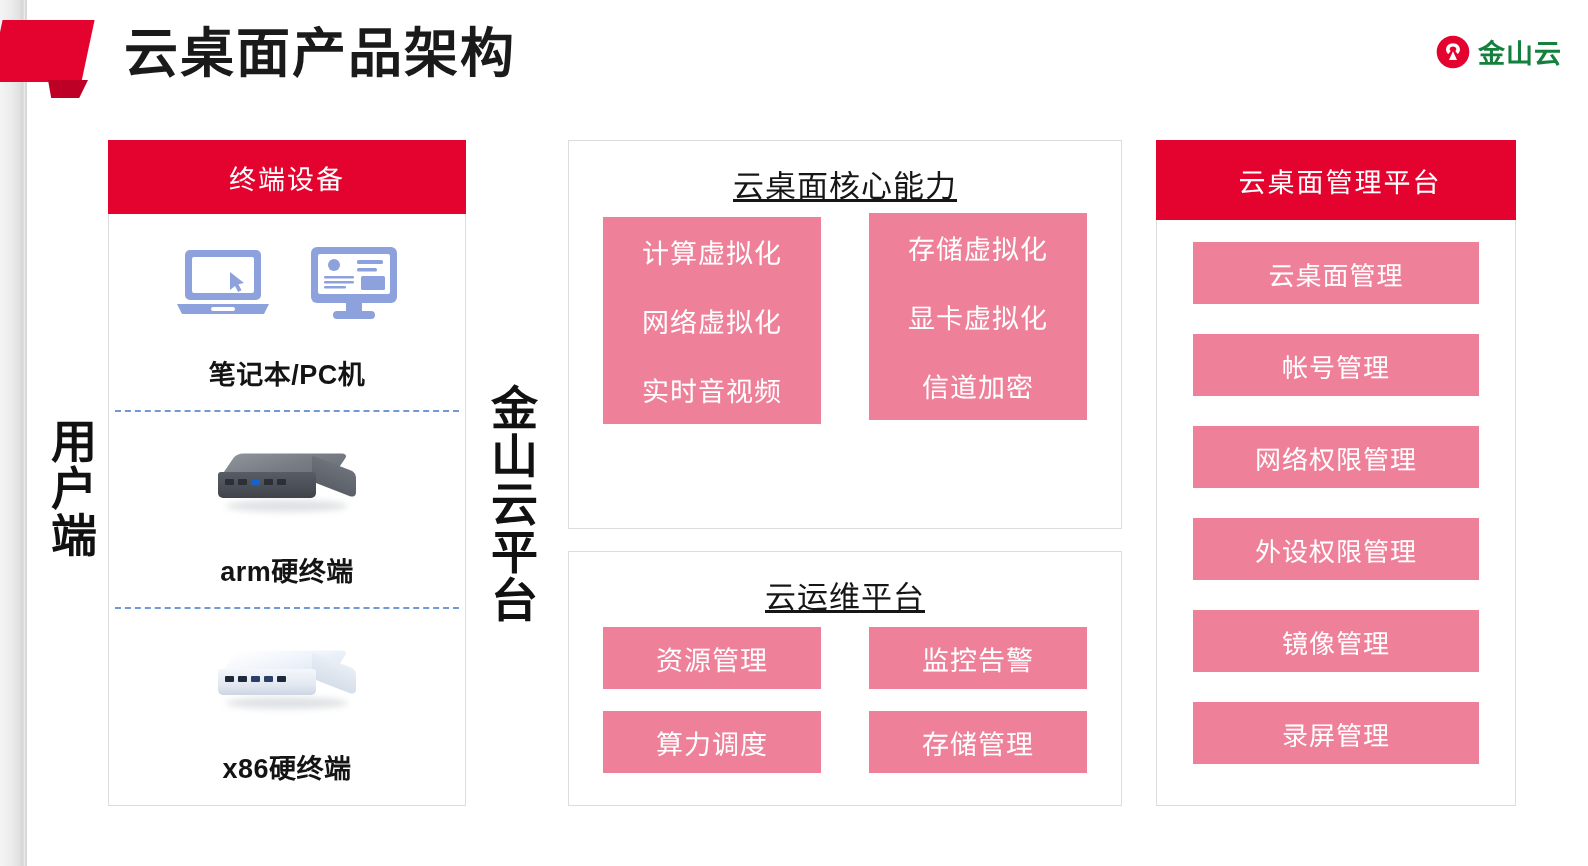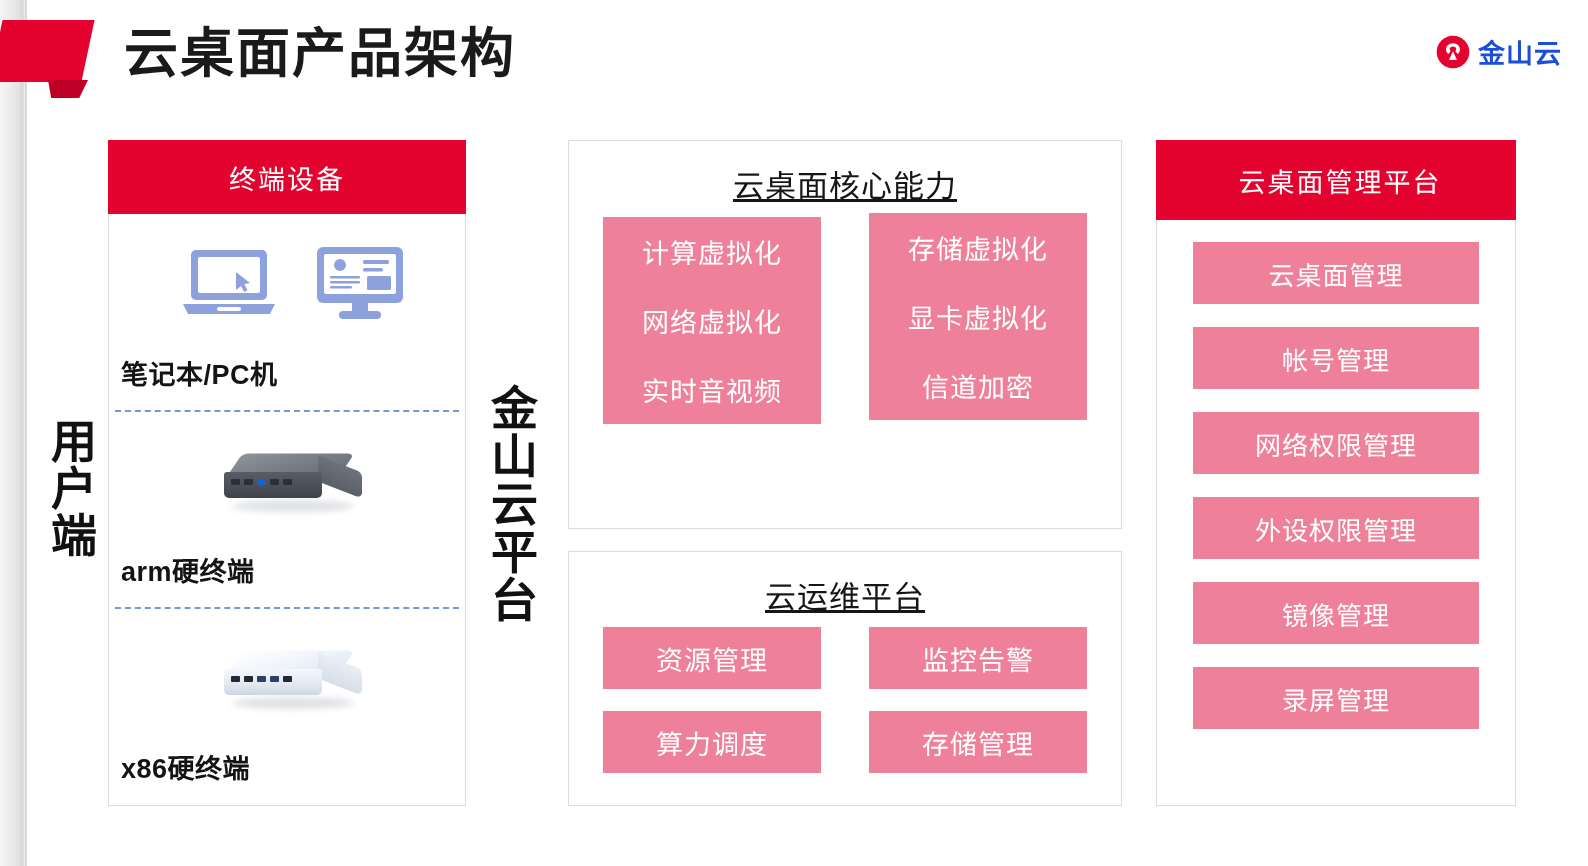--- a/index.html
+++ b/index.html
@@ -68,21 +68,21 @@
     align-items: center;
     gap: 8px;
   }
   .brand-mark {
     width: 34px; height: 34px;
     flex: 0 0 34px;
   }
   .brand-name {
     font-size: 27px;
     font-weight: 700;
-    color: #1d4ed8;
+    color: #15803d;
     letter-spacing: 1px;
     white-space: nowrap;
     text-align: center;
   }
 
   
   .vlabel {
     position: absolute;
     font-size: 46px;
     font-weight: 700;
@@ -122,21 +122,22 @@
     letter-spacing: 1px;
     text-decoration: underline;
   }
 
   
   #terminal-panel { left: 108px; top: 140px; width: 358px; height: 666px; }
   #terminal-panel .panel-head { height: 74px; margin: -1px -1px 0 -1px; }
   .term-body { position: relative; height: 590px; }
   .term-cell {
     position: absolute;
-    left: 12px; right: 0;
+    left: 0; right: 0;
+    text-align: center;
   }
   .term-cell-1 { top: 0;   height: 196px; }
   .term-cell-2 { top: 197px; height: 196px; }
   .term-cell-3 { top: 394px; height: 196px; }
   .term-sep {
     position: absolute;
     left: 6px; right: 6px;
     height: 0;
     border-top: 2px dashed #6f9ad6;
   }
@@ -189,21 +190,21 @@
   #core-panel .chip.col-right { position: relative; top: -4px; }
 
   
   #manage-panel { left: 1156px; top: 140px; width: 360px; height: 666px; }
   #manage-panel .panel-head { height: 80px; margin: -1px -1px 0 -1px; padding-left: 8px; }
   .manage-list {
     position: relative;
     padding: 22px 36px 18px 36px;
     display: flex;
     flex-direction: column;
-    gap: 23px;
+    gap: 30px;
   }
   .manage-item {
     background: #ee8099;
     color: #ffffff;
     font-size: 26px;
     letter-spacing: 1px;
     height: 62px;
     display: flex;
     align-items: center;
     justify-content: center;

